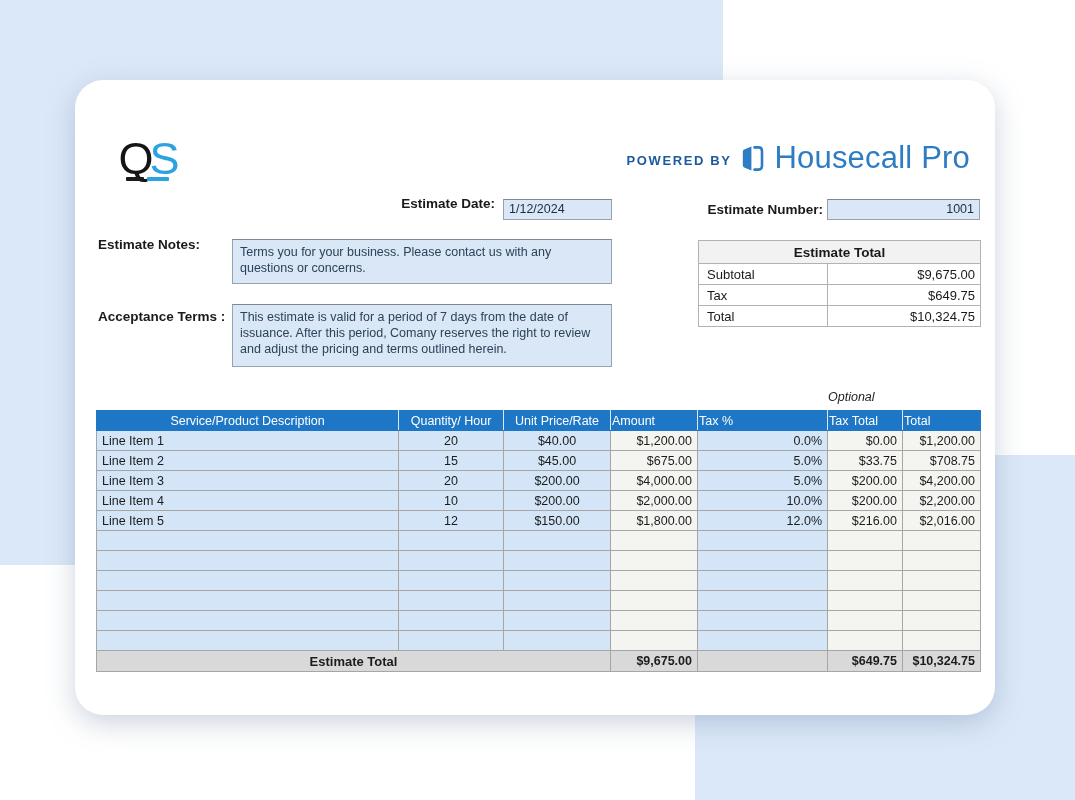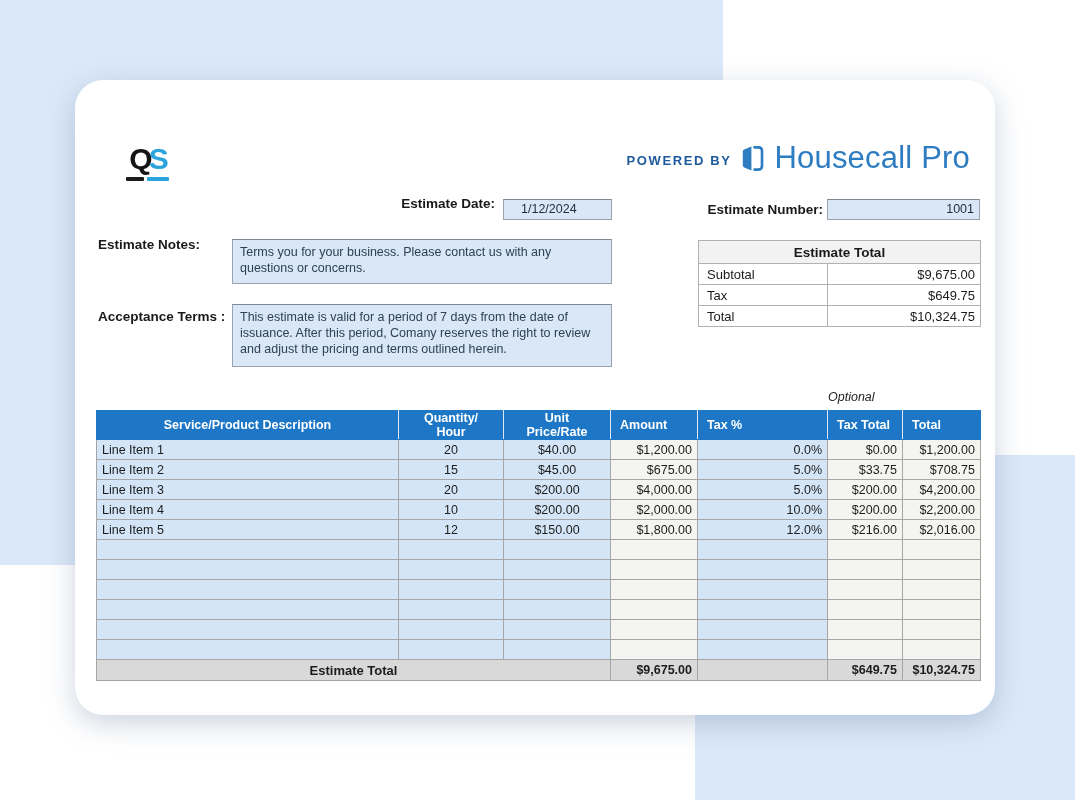--- a/index.html
+++ b/index.html
@@ -9,40 +9,40 @@
   .bg-shape { position:absolute; background:#dbe8f9; }
   .bg-top-left { left:-34px; top:-34px; width:757px; height:599px; border-radius:36px; }
   .bg-bottom-right { left:695px; top:455px; width:420px; height:380px; border-radius:26px; }
 
   .card { position:absolute; left:75px; top:80px; width:920px; height:635px;
     background:#ffffff; border-radius:28px;
     box-shadow:0 8px 28px rgba(110,130,160,.35); }
 
   
   .qs-logo { position:absolute; left:42px; top:62px; width:60px; text-align:center; }
-  .qs-letters { font-weight:700; font-size:30px; line-height:33px; letter-spacing:-4px; }
+  .qs-letters { font-weight:400; font-size:45px; line-height:33px; letter-spacing:-4px; }
   .qs-q { color:#151515; }
   .qs-s { color:#2aa3df; }
   .qs-sub { display:flex; gap:3px; justify-content:center; margin-top:2px; }
   .qs-sub .bar { height:4px; border-radius:1px; display:inline-block; }
   .qs-sub .bar.dark { width:18px; background:#1b1b1b; }
   .qs-sub .bar.blue { width:22px; background:#2aa3df; }
 
   
   .powered { position:absolute; right:25px; top:60px; display:flex; align-items:center; gap:10px; }
   .powered-by { font-size:13px; font-weight:700; letter-spacing:1.6px; color:#1d5a9d; padding-top:4px; }
   .hcp-name { font-size:31px; font-weight:500; color:#2e7cc1; letter-spacing:.2px; }
   .hcp-icon { width:23px; height:27px; }
 
   
   .fld-label { position:absolute; font-size:13.5px; font-weight:700; color:#1a1a1a; }
   .fld-input { position:absolute; background:#d9e7f6; border:1px solid #9aa3ad;
     border-top-color:#7e8892; font-size:12.5px; color:#1d2e3f; height:21px; line-height:19px; }
   .date-label { left:300px; top:116px; width:120px; text-align:right; }
-  .date-input { left:428px; top:119px; width:109px; padding-left:17px; }
+  .date-input { left:428px; top:119px; width:109px; padding-left:5px; }
   .num-label  { left:626px; top:122px; width:122px; text-align:right; }
   .num-input  { left:752px; top:119px; width:153px; padding-right:5px; text-align:right; }
 
   .note-label  { left:23px; top:157px; }
   .terms-label { left:23px; top:229px; }
   .text-box { position:absolute; left:157px; width:380px; background:#d9e7f6;
     border:1px solid #97a3ae; border-top-color:#7e8892;
     font-size:12.5px; line-height:16px; color:#2d4257; padding:4px 7px; }
   .note-box  { top:159px; height:45px; }
   .terms-box { top:224px; height:63px; }
@@ -54,22 +54,22 @@
   .summary th { background:#f2f2f2; font-weight:700; font-size:13.5px; text-align:center; height:23px; }
   .summary td.lbl { width:129px; text-align:left;padding-left:8px; }
   .summary td.val { text-align:right; }
 
   
   .optional { position:absolute; left:753px; top:310px; font-size:12.5px; font-style:italic; color:#1f1f1f; }
 
   
   .items { position:absolute; left:21px; top:330px; width:884px;
     border-collapse:collapse; table-layout:fixed; font-size:12.5px; color:#1c1c1c; }
-  .items th { background:#1d77c6; color:#ffffff; font-weight:700; height:20px;
-    padding:0 9px; border:1px solid #1d77c6; border-right:1px solid #dde8f2; }
+  .items th { background:#1d77c6; color:#ffffff; font-weight:400; height:20px;
+    padding:0 1px; border:1px solid #1d77c6; border-right:1px solid #dde8f2; }
   .items th:last-child { border-right:1px solid #1d77c6; }
   .items th.a-c { text-align:center; }
   .items th.a-l { text-align:left; }
   .items td { height:20px; padding:0 5px; border:1px solid #a6a6a6; }
   .items td.s-b { background:#d3e5f6; }
   .items td.s-g { background:#f4f4f1; }
   .items td.a-l { text-align:left; }
   .items td.a-c { text-align:center; }
   .items td.a-r { text-align:right; }
   .items tfoot td { background:#d9d9d9; font-weight:700; height:21px; }

